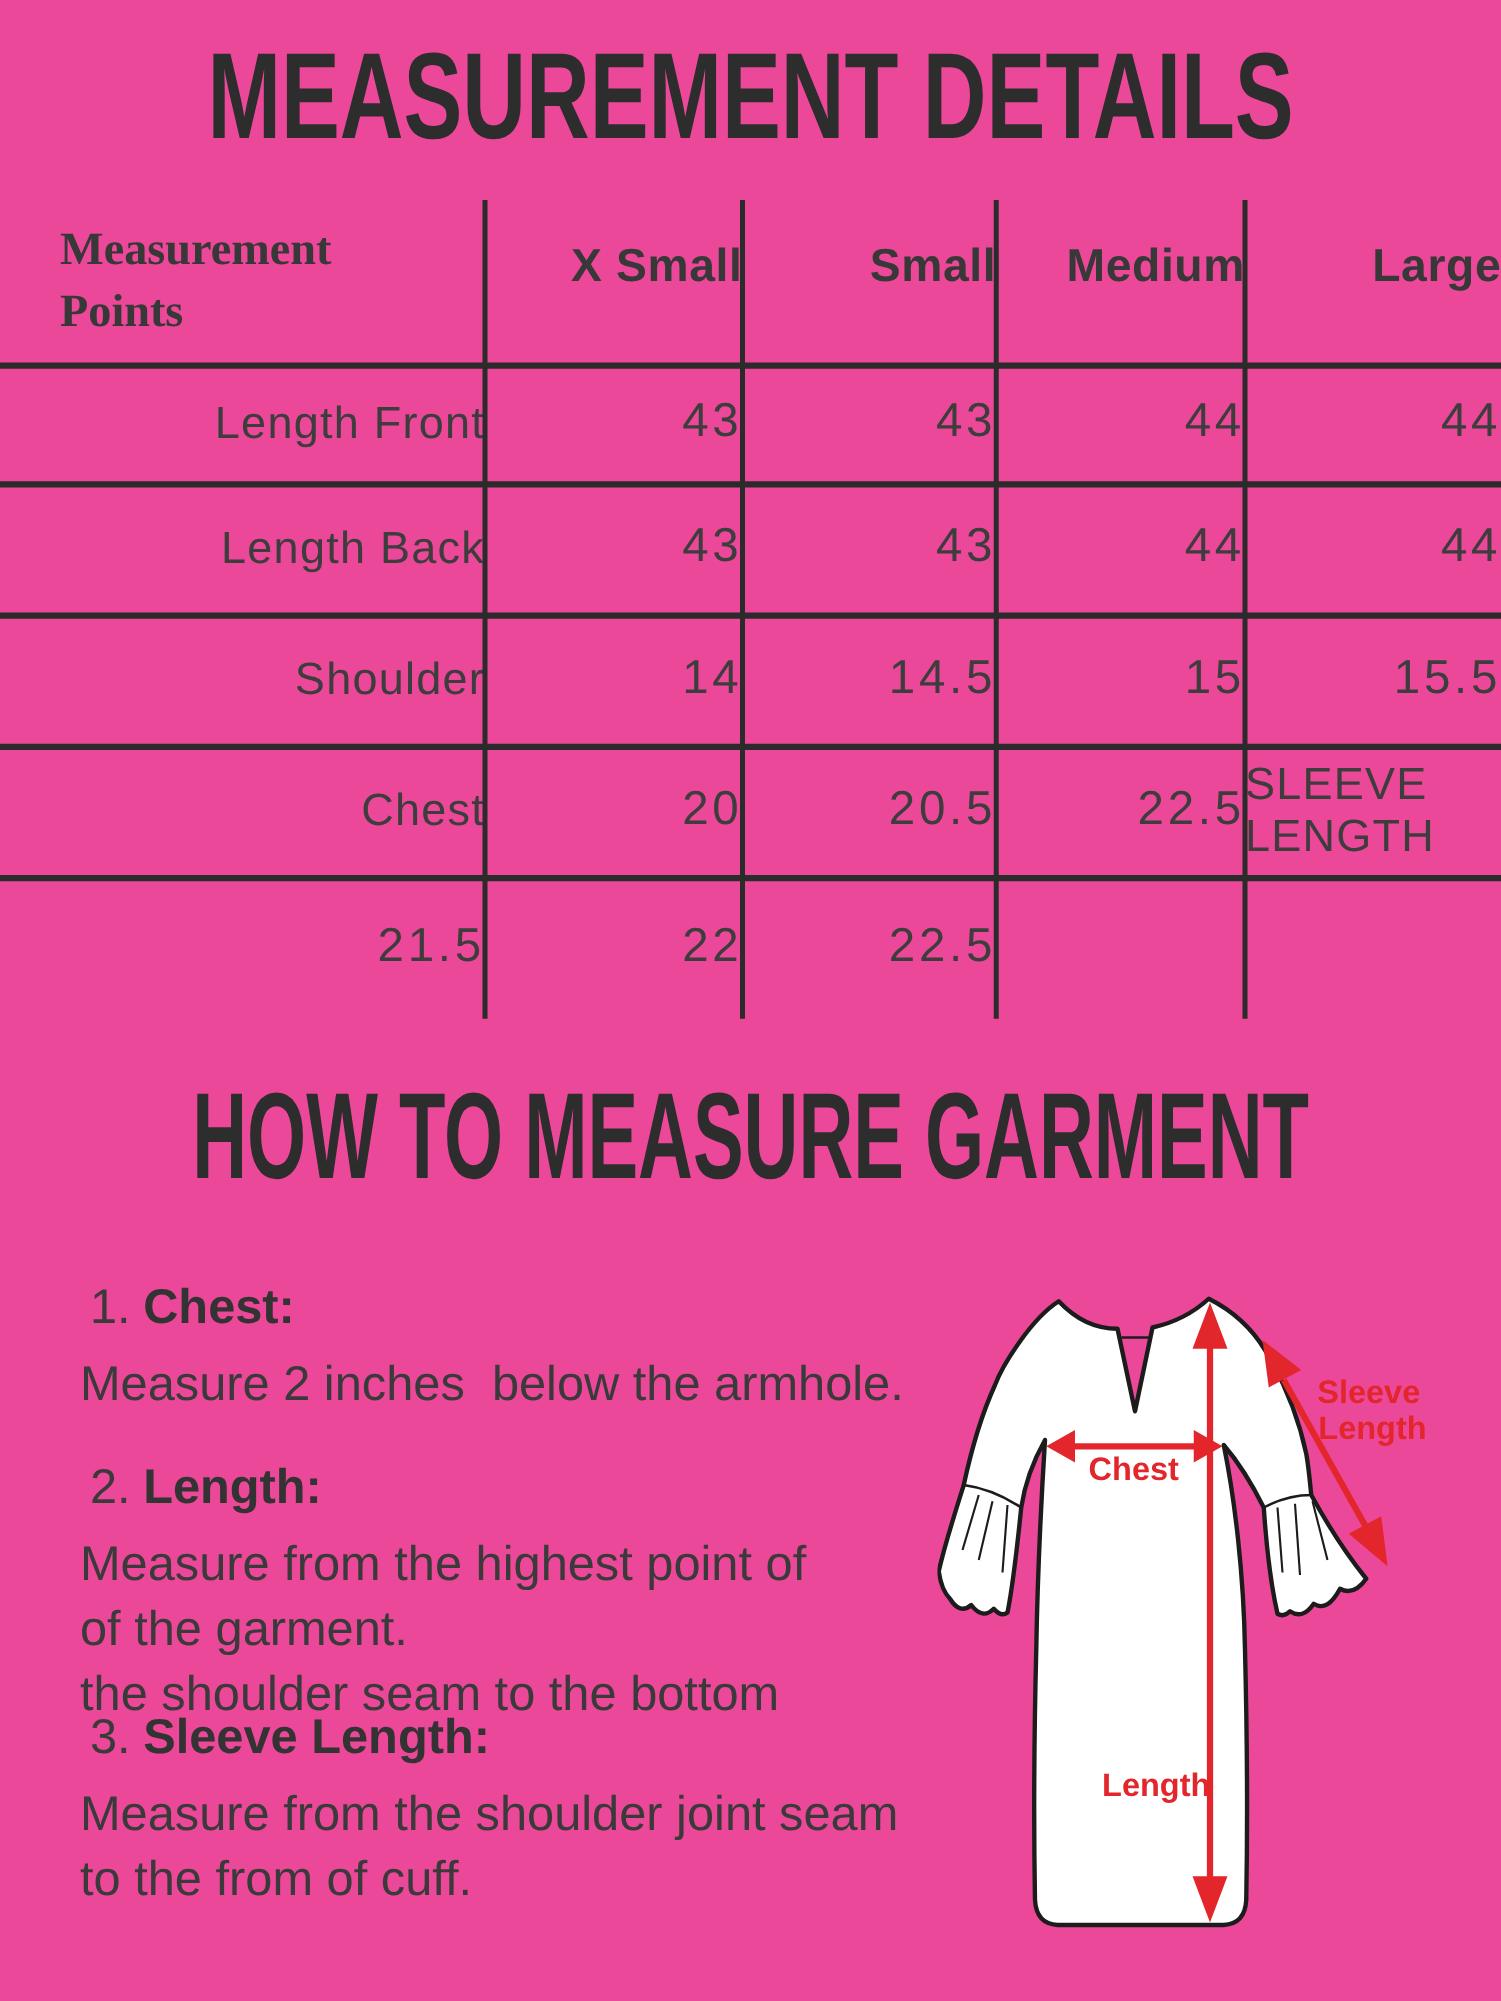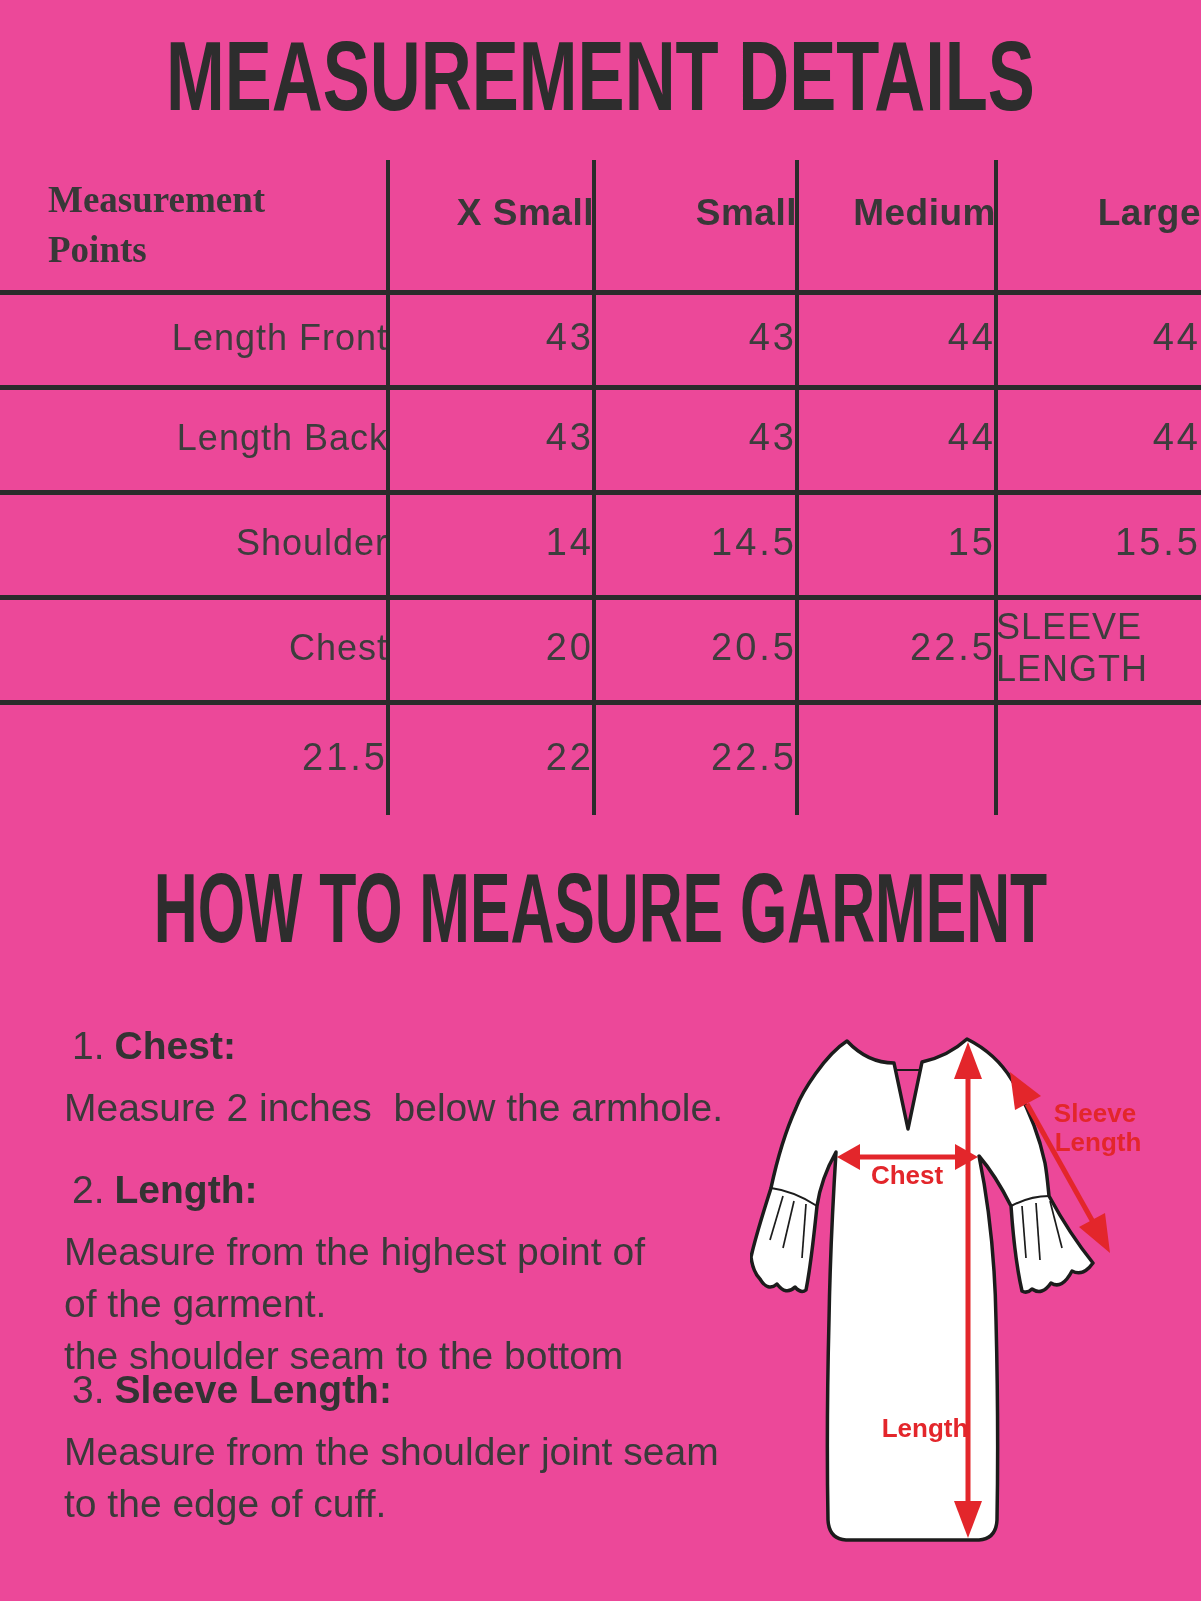--- a/index.html
+++ b/index.html
@@ -281,21 +281,21 @@
       <div class="sec-line">the shoulder seam to the bottom</div>
     </div>
   </div>
 
   <div class="howto-section" id="section-3">
     <div class="sec-head">
       <span class="sec-num">3.</span><span class="sec-label">Sleeve Length:</span>
     </div>
     <div class="sec-body">
       <div class="sec-line">Measure from the shoulder joint seam</div>
-      <div class="sec-line">to the edge of cuff.</div>
+      <div class="sec-line">to the from of cuff.</div>
     </div>
   </div>
 
   <svg class="garment-diagram" viewBox="0 0 451 601">
 
     <g>
       <path d="M 97,41
            C 112,57 128,63 144,63
            L 158,129
            L 172,62

